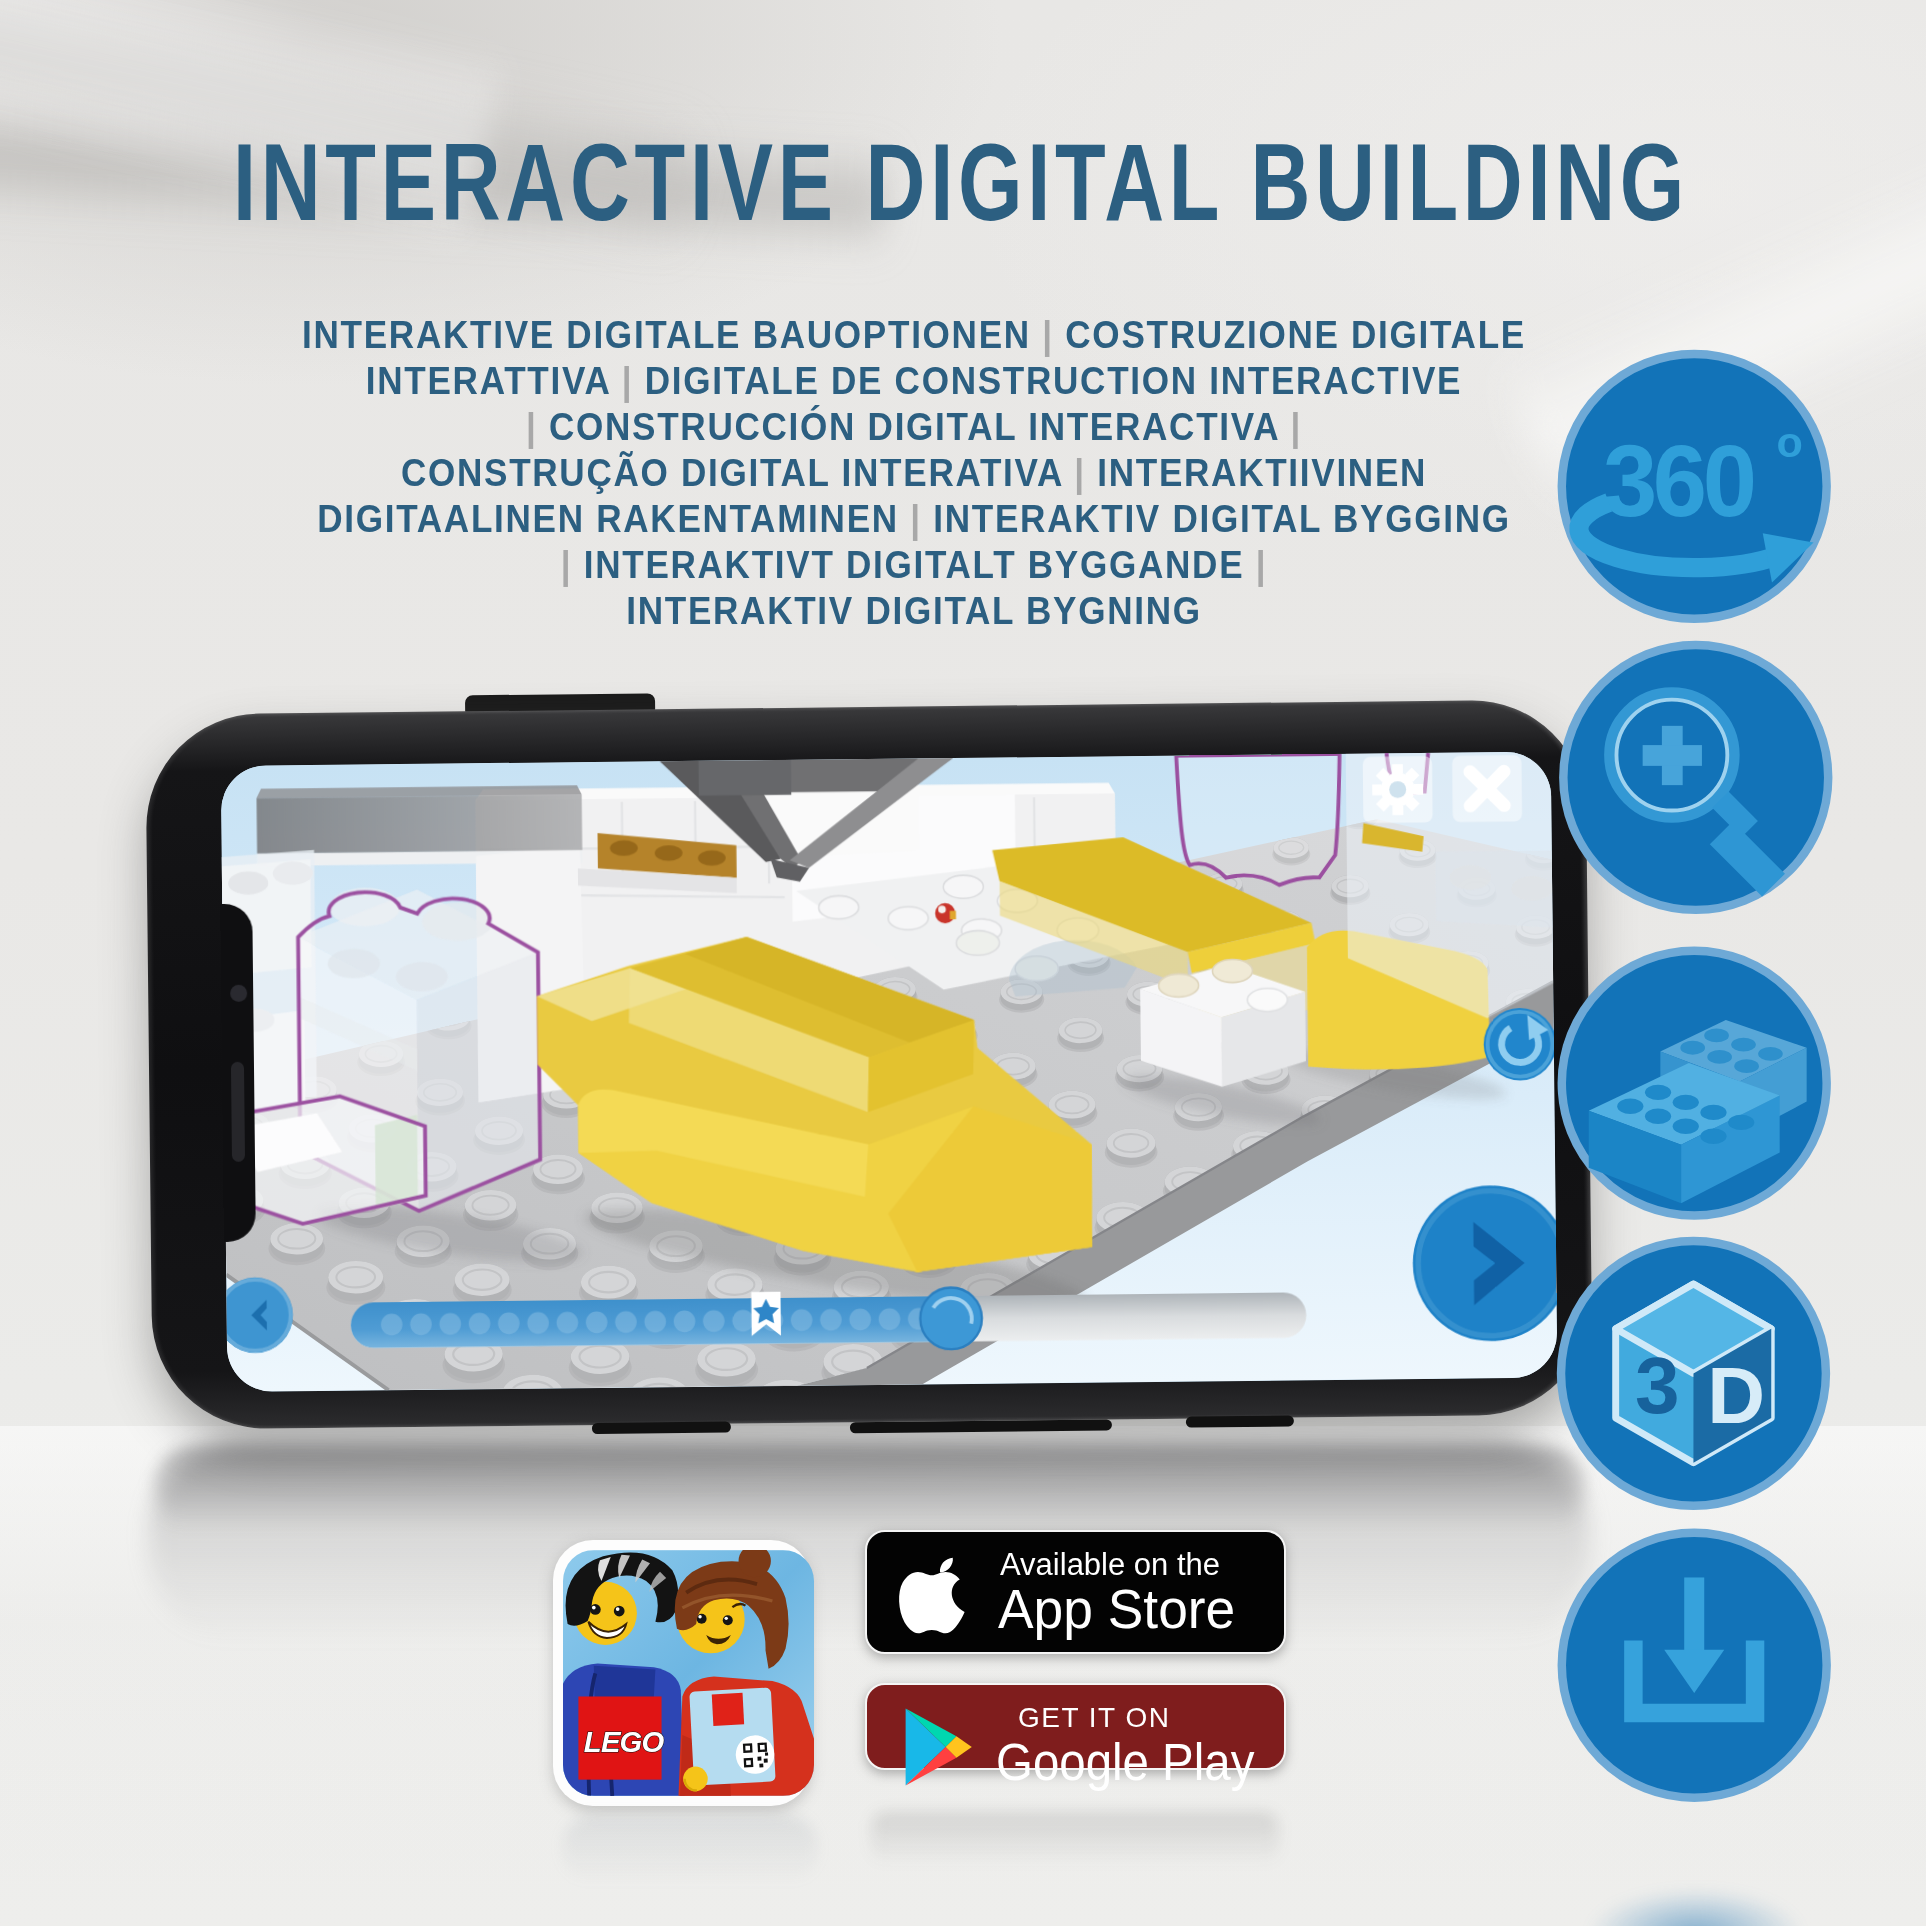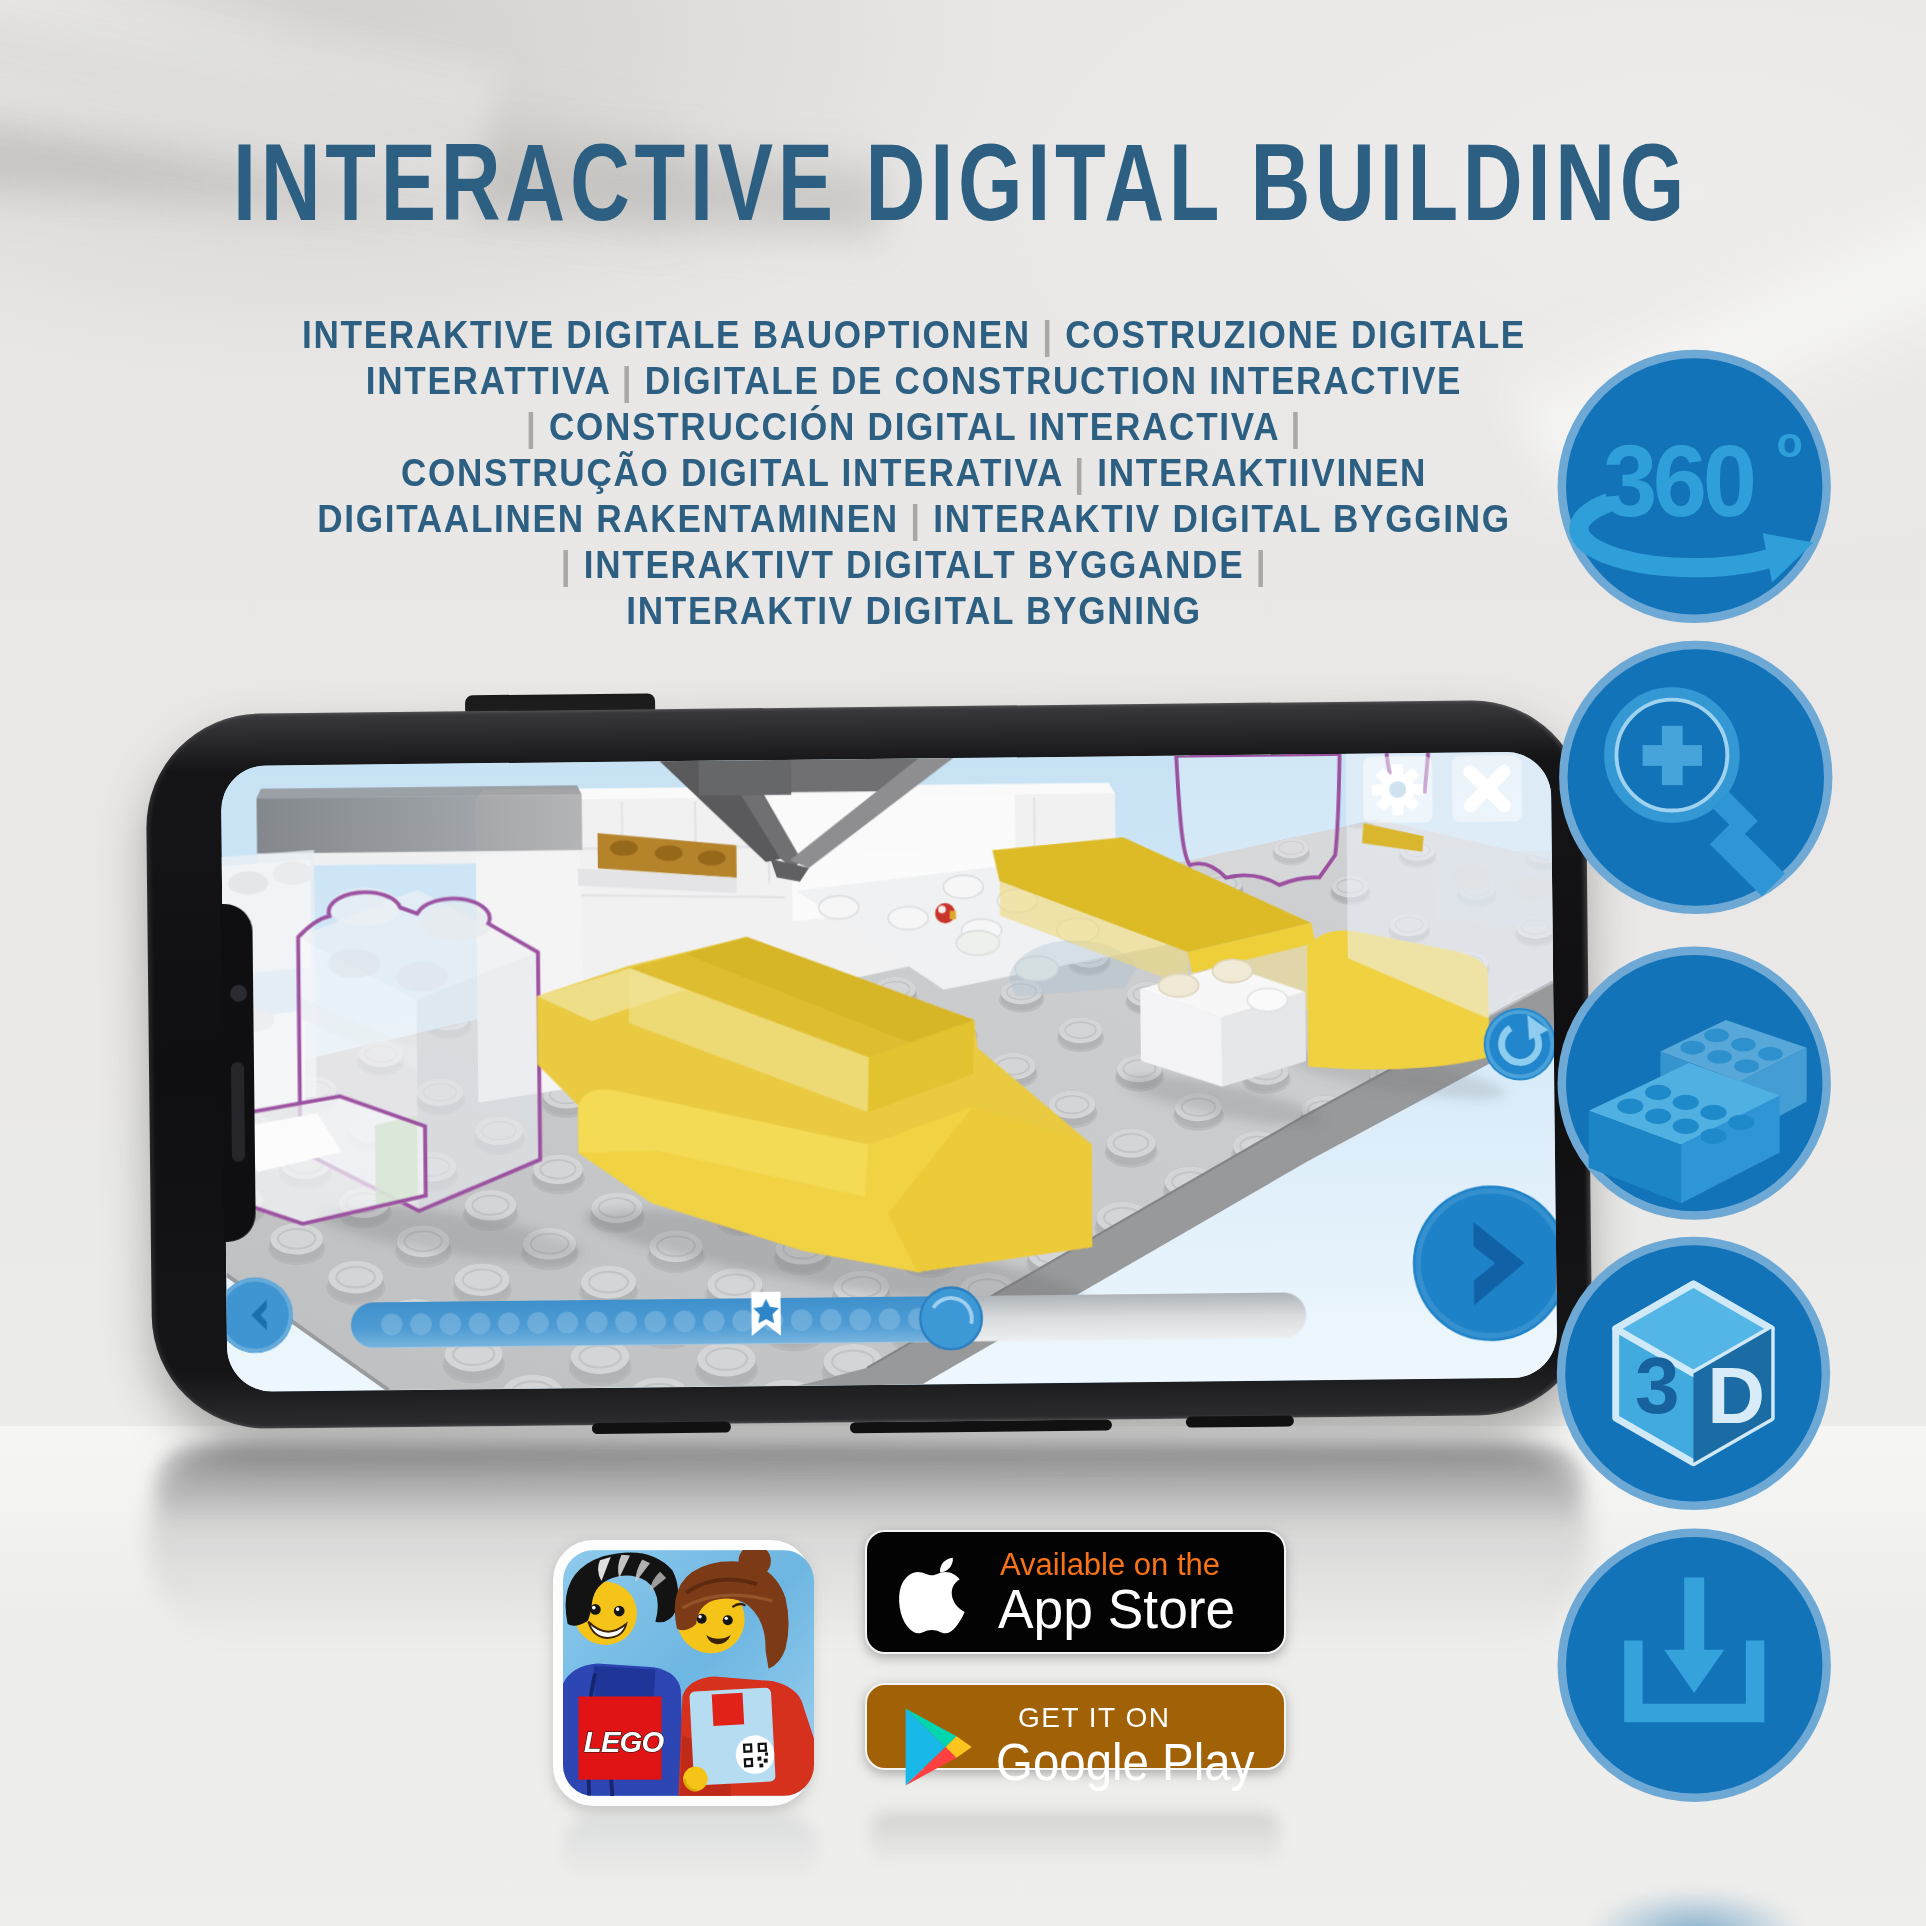--- a/index.html
+++ b/index.html
@@ -641,25 +641,25 @@
       <text x="27" y="262" font-family="Liberation Sans, sans-serif" font-weight="bold" font-style="italic" font-size="38" letter-spacing="-1" fill="#fff" stroke="#111" stroke-width="1.5" paint-order="stroke">LEGO</text>
     </g>
   </svg>
 </div>
 
 <div class="abs" style="left:865px;top:1530px;width:421px;height:124px;border-radius:20px;background:#030303;border:2.3px solid #f5f5f5;box-shadow:0 3.9px 10.8px rgba(110,110,110,0.5);box-sizing:border-box">
 
   <svg class="abs" style="left:29px;top:18.5px" width="85" height="85" viewBox="0 0 28 28">
     <path d="M18.7 2.2 c.2 1.2-.3 2.4-1 3.3-.8.9-2 1.6-3.2 1.5-.2-1.2.4-2.4 1-3.2.8-.9 2.1-1.5 3.2-1.6z M22.6 20.1c-.6 1.4-.9 2-1.7 3.2-1.1 1.7-2.7 3.8-4.6 3.8-1.7 0-2.2-1.1-4.5-1.1-2.3 0-2.8 1.1-4.5 1.1-1.9 0-3.4-1.9-4.5-3.6C.7 19.6.4 13.6 2.2 10.4c1.2-2.2 3.2-3.5 5-3.5 1.9 0 3.1 1.1 4.6 1.1 1.5 0 2.4-1.1 4.6-1.1 1.6 0 3.4.9 4.6 2.5-4 2.2-3.4 8 1.6 10.7z" fill="#fff"></path>
   </svg>
-  <div class="abs" style="left:133px;top:15.4px;white-space:nowrap;font-size:31px;color:#f97316;font-family:'Liberation Sans',sans-serif">Available on the</div>
+  <div class="abs" style="left:133px;top:15.4px;white-space:nowrap;font-size:31px;color:#ffffff;font-family:'Liberation Sans',sans-serif">Available on the</div>
   <div class="abs" style="left:131px;top:45px;white-space:nowrap;font-size:55px;color:#fff;font-family:'Liberation Sans',sans-serif;transform:scaleX(0.97);transform-origin:0 0">App Store</div>
 </div>
 
-<div class="abs" style="left:865px;top:1683px;width:421px;height:87px;border-radius:20px;background:#a16207;border:2.3px solid #f5f5f5;box-shadow:0 3.9px 10.8px rgba(110,110,110,0.5);box-sizing:border-box">
+<div class="abs" style="left:865px;top:1683px;width:421px;height:87px;border-radius:20px;background:#7f1d1d;border:2.3px solid #f5f5f5;box-shadow:0 3.9px 10.8px rgba(110,110,110,0.5);box-sizing:border-box">
 
   <svg class="abs" style="left:34px;top:21.6px" width="77" height="80" viewBox="0 0 100 104">
     <polygon points="6,2 6,102 58,52" fill="#18b8e8"></polygon>
     <polygon points="6,2 72,38 58,52" fill="#00d7b0"></polygon>
     <polygon points="6,102 72,66 58,52" fill="#ff4040"></polygon>
     <polygon points="58,52 72,38 92,52 72,66" fill="#ffc41e"></polygon>
   </svg>
   <div class="abs" style="left:151px;top:17px;white-space:nowrap;font-size:28px;letter-spacing:1.5px;color:#fff;font-family:'Liberation Sans',sans-serif">GET IT ON</div>
   <div class="abs" style="left:129px;top:48px;white-space:nowrap;font-size:51px;color:#fff;font-family:'Liberation Sans',sans-serif;transform:scaleX(0.93);transform-origin:0 0">Google Play</div>
 </div>

